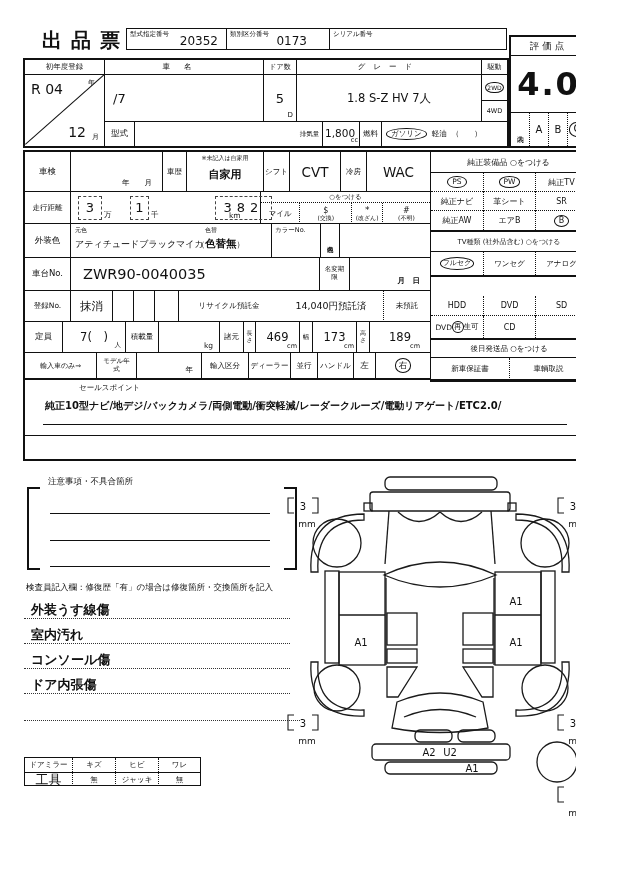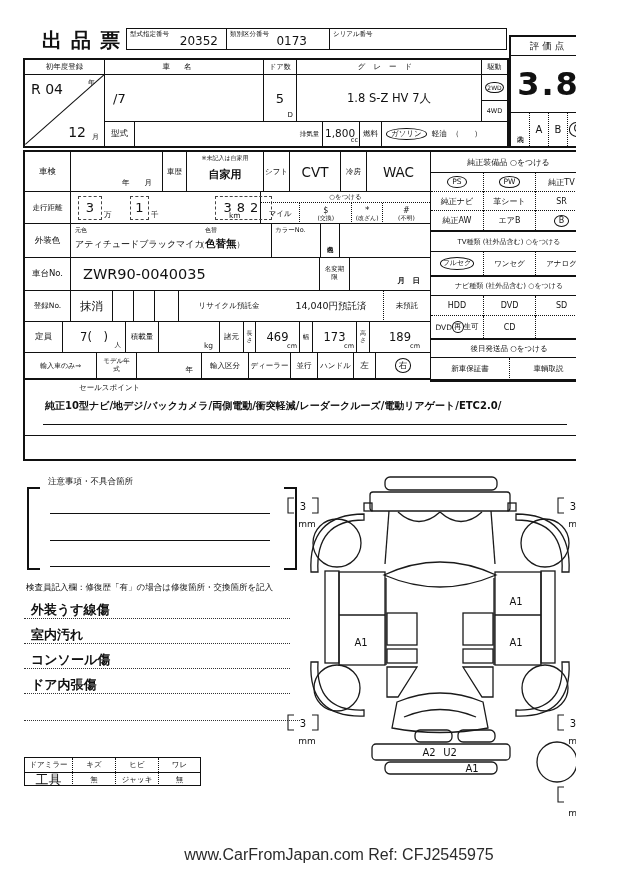--- a/index.html
+++ b/index.html
@@ -33,21 +33,21 @@
     <span class="abs" style="left:3px;top:1px;font-size:6.5px;">類別区分番号</span>
     <span class="abs" style="right:22px;bottom:1px;font-size:12px;">0173</span>
   </div>
   <div class="abs" style="left:330px;top:28px;width:177px;height:22px;border:1.5px solid #111;border-left:none;">
     <span class="abs" style="left:3px;top:1px;font-size:6.5px;">シリアル番号</span>
     <span class="abs" style="right:8px;bottom:1px;font-size:12px;"></span>
   </div>
 
   <div class="abs" style="left:509px;top:35px;width:79px;height:113px;border:2px solid #111;">
     <div class="abs ctr" style="left:0;top:0;width:75px;height:19px;border-bottom:1px solid #111;font-size:9.5px;letter-spacing:3px;">評価点</div>
-    <div class="abs ctr" style="left:0;top:19px;width:75px;height:56px;font-size:32px;font-weight:bold;letter-spacing:2px;">3.8</div>
+    <div class="abs ctr" style="left:0;top:19px;width:75px;height:56px;font-size:32px;font-weight:bold;letter-spacing:2px;">4.0</div>
     <div class="abs ctr vtext" style="left:0;top:75px;width:18px;height:34px;border-top:1px solid #111;font-size:7px;">内装</div>
     <div class="abs ctr bt dot-l" style="left:18px;top:75px;width:19px;height:34px;font-size:10px;">A</div>
     <div class="abs ctr bt dot-l" style="left:37px;top:75px;width:19px;height:34px;font-size:10px;">B</div>
     <div class="abs ctr bt dot-l" style="left:56px;top:75px;width:19px;height:34px;font-size:10px;">
       <span class="circ">C</span>
     </div>
   </div>
 
   <div class="abs" style="left:23px;top:58px;width:486px;height:90px;border:2px solid #111;">
 
@@ -234,21 +234,20 @@
           <span class="circ" style="font-size:8px;">B</span>
         </div>
       <div class="hline" style="left:0;top:78px;width:156px;border-top:2px solid #111;"></div>
       <div class="abs ctr" style="left:0;top:80px;width:156px;height:20px;border-bottom:1px solid #111;font-size:7px;">TV種類 (社外品含む) ○をつける</div>
       <div class="abs ctr" style="left:0;top:100px;width:52px;height:23px;">
           <span class="circ" style="font-size:7px;padding:1px 2px;">フルセグ</span>
         </div>
       <div class="abs ctr dot-l" style="left:52px;top:100px;width:52px;height:23px;font-size:7.5px;">ワンセグ</div>
       <div class="abs ctr dot-l" style="left:104px;top:100px;width:52px;height:23px;font-size:7.5px;">アナログ</div>
       <div class="hline" style="left:0;top:123px;width:156px;border-top:2px solid #111;"></div>
-      <div class="abs ctr" style="left:0;top:125px;width:156px;height:19px;border-bottom:1px solid #111;font-size:7px;">ナビ種類 (社外品含む) ○をつける</div>
       <div class="abs ctr" style="left:0;top:144px;width:52px;height:20px;border-bottom:1px dotted #111;font-size:8px;">HDD</div>
       <div class="abs ctr dot-l" style="left:52px;top:144px;width:52px;height:20px;border-bottom:1px dotted #111;font-size:8px;">DVD</div>
       <div class="abs ctr dot-l" style="left:104px;top:144px;width:52px;height:20px;border-bottom:1px dotted #111;font-size:8px;">SD</div>
       <div class="abs ctr" style="left:0;top:164px;width:52px;height:22px;font-size:7.5px;">
         <span>DVD</span>
           <span class="circ" style="padding:0 1px;">再</span>
           <span>生可</span>
       </div>
       <div class="abs ctr dot-l" style="left:52px;top:164px;width:52px;height:22px;font-size:8px;">CD</div>
       <div class="abs ctr dot-l" style="left:104px;top:164px;width:52px;height:22px;"></div>
@@ -373,15 +372,13 @@
       <text x="19" y="29" text-anchor="middle" font-size="9" stroke="none" fill="#111">mm</text>
     </g>
     <g transform="translate(278,322)" stroke-width="1.1">
       <path d="M6,0 L0,0 L0,15 L6,15"></path>
         <path d="M24,0 L30,0 L30,15 L24,15"></path>
       <text x="15" y="12" text-anchor="middle" font-size="10" stroke="none" fill="#111"></text>
       <text x="19" y="29" text-anchor="middle" font-size="9" stroke="none" fill="#111">mm</text>
     </g>
   </svg>
 
-  <div class="abs" style="left:0;top:846px;width:640px;text-align:center;padding-left:38px;box-sizing:border-box;
-              font-family:'Liberation Sans',sans-serif;font-size:16px;color:#2b2b2b;">www.CarFromJapan.com Ref: CFJ2545975</div>
 </div>
 
 </body></html>

